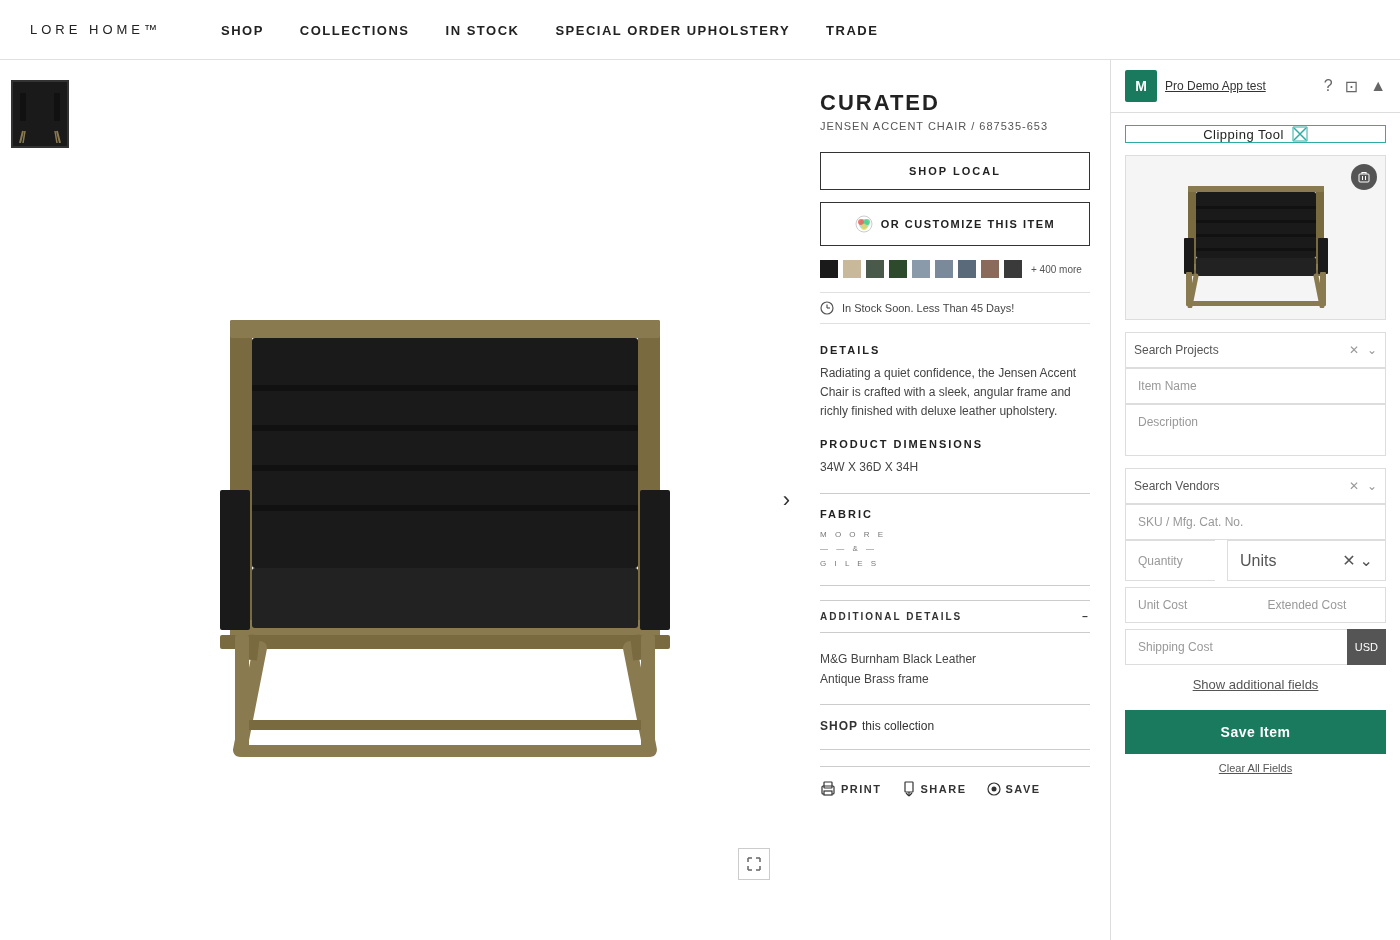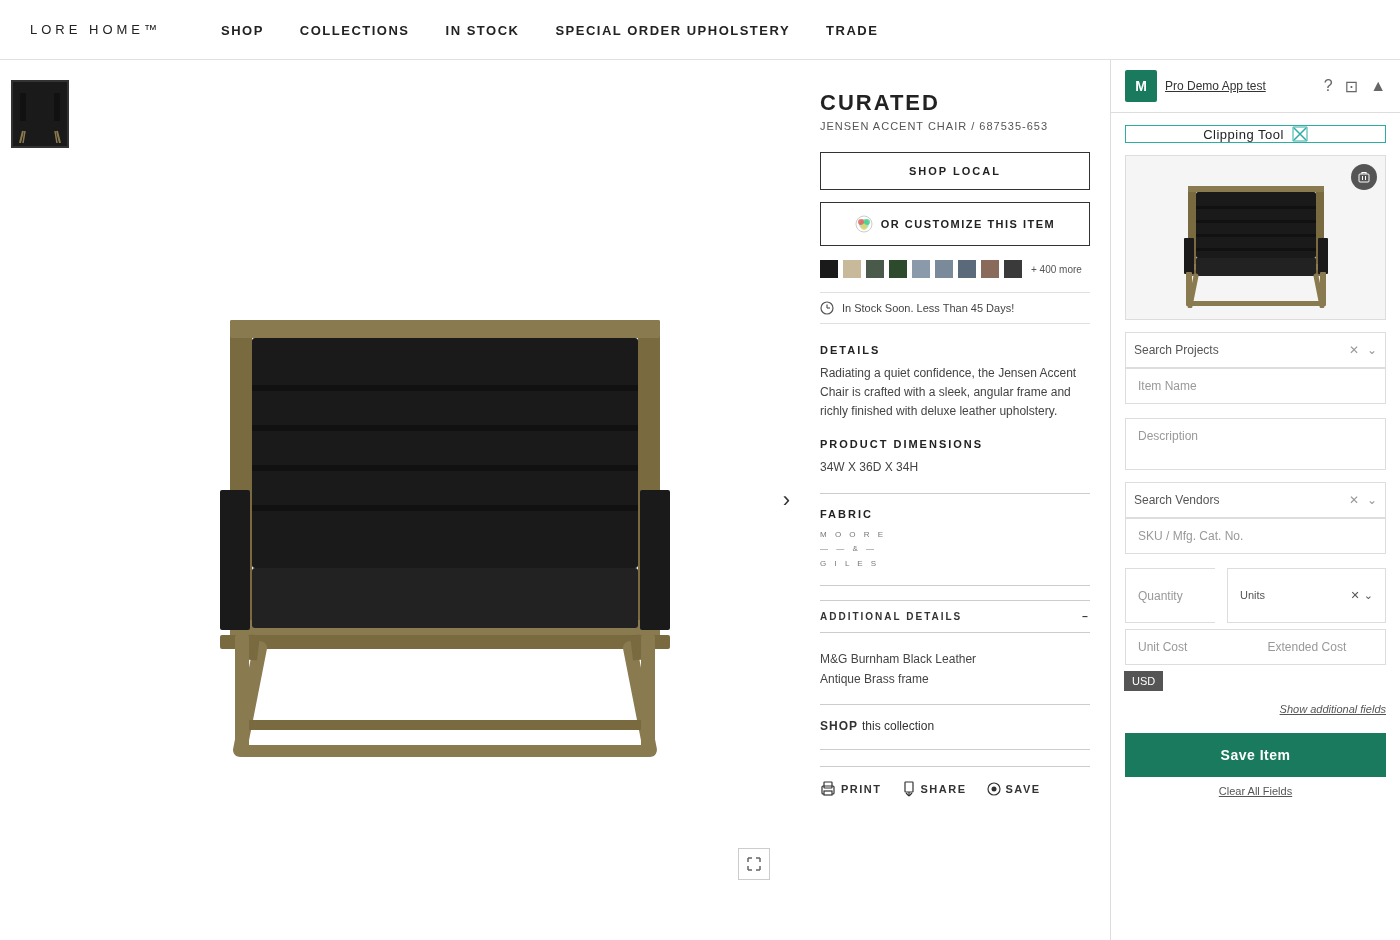--- a/index.html
+++ b/index.html
@@ -388,21 +388,21 @@
       gap: 0;
     }
     .field-input {
       width: 100%;
       border: 1px solid #ddd;
       padding: 10px 12px;
       font-size: 12px;
       color: #555;
       background: #fff;
       outline: none;
-      margin-bottom: 14px;
+      margin-bottom: 0;
     }
     .field-input::placeholder {
       color: #999;
     }
     .field-select {
       flex: 1;
       border: 1px solid #ddd;
       padding: 10px 8px;
       font-size: 12px;
       color: #555;
@@ -465,27 +465,26 @@
       display: flex;
       margin-bottom: 6px;
     }
     .shipping-row .field-input {
       flex: 1;
       margin-bottom: 0;
       border-right: none;
     }
 
     .show-additional {
-      text-align: right;
-      font-size: 11px;
+      text-align: center;
+      font-size: 13px;
       color: #555;
       text-decoration: underline;
       cursor: pointer;
       padding: 6px 0 10px;
-      font-style: italic;
     }
 
     .save-btn {
       margin: 8px 14px;
       padding: 14px;
       background: #1a7a5e;
       color: #fff;
       border: none;
       font-size: 14px;
       font-weight: 600;
@@ -517,25 +516,26 @@
     }
     .qty-units-row .field-input {
       width: 90px;
       flex: none;
       margin-bottom: 0;
       border-right: none;
     }
     .units-select {
       flex: 1;
       border: 1px solid #ddd;
-      padding: 20px 12px;
-      font-size: 11px;
+      padding: 10px 12px;
+      font-size: 16px;
       color: #555;
       background: #fff;
       display: flex;
+      align-items: center;
       justify-content: space-between;
       cursor: pointer;
     }
     .units-icons {
       display: flex;
       gap: 4px;
       align-items: center;
     }
   </style>
 </head>
@@ -817,20 +817,21 @@
           </div>
         </div>
       </div>
 
       <div class="field-2col">
         <input class="field-input" type="text" placeholder="Unit Cost" style="">
         <input class="field-input" type="text" style="border-left: none;" placeholder="Extended Cost">
       </div>
 
       <div class="shipping-row">
+        <input class="field-input" type="text" placeholder="Shipping Cost" style="">
         <div class="usd-badge">USD</div>
       </div>
 
       <div class="show-additional">Show additional fields</div>
 
     </div>
 
     <button class="save-btn">Save Item</button>
 
     <div class="clear-fields">Clear All Fields</div>

